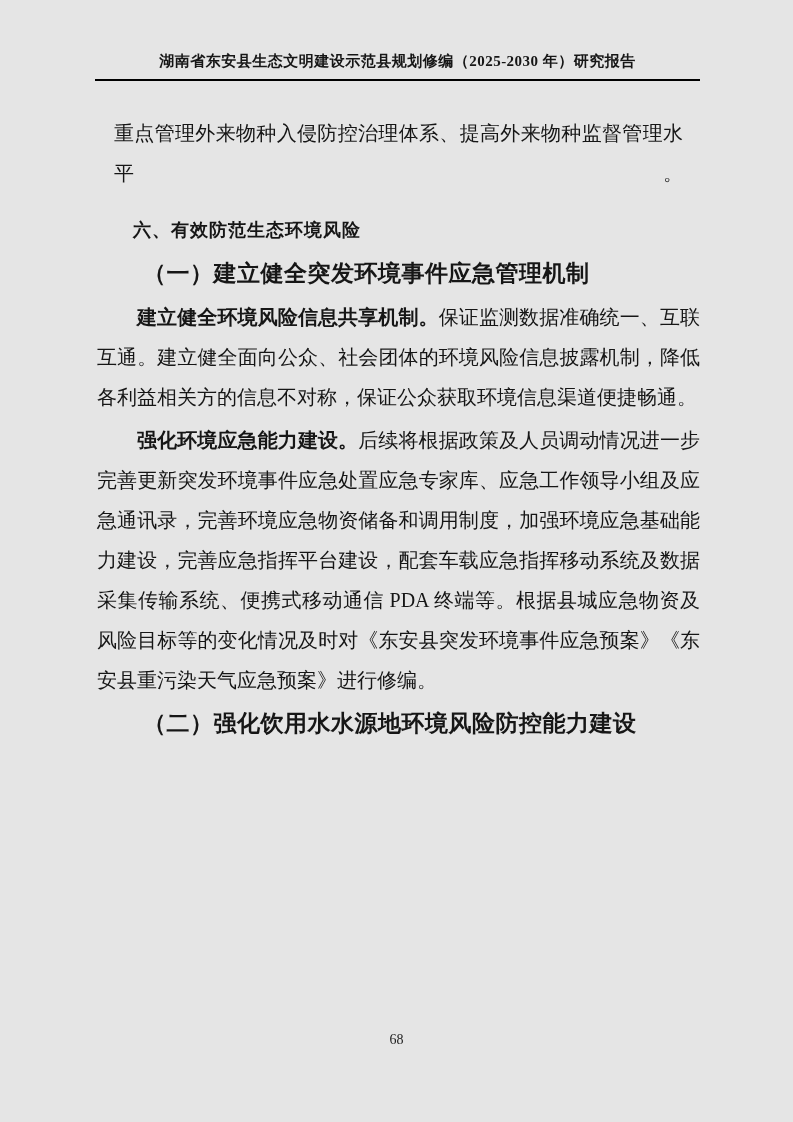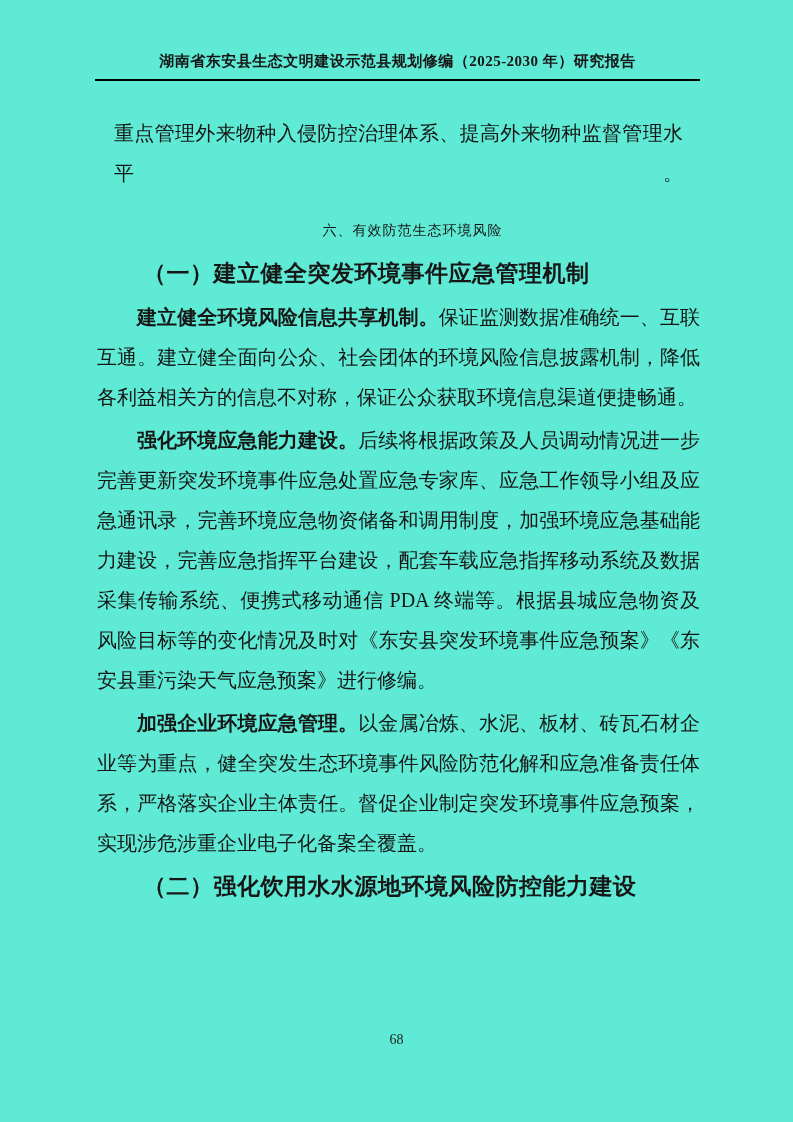--- a/index.html
+++ b/index.html
@@ -1,20 +1,20 @@
 <!DOCTYPE html>
 <html><head>
 <meta charset="utf-8">
 <style>
   html, body { margin: 0; padding: 0; background: #ffffff; }
   .page {
     position: relative;
     width: 793px;
     height: 1122px;
-    background: #5eead4;
+    background: #e5e5e5;
     overflow: hidden;
     font-family: "Liberation Serif", "DejaVu Serif", serif;
     color: #161616;
   }
   .header {
     position: absolute;
     top: 52px;
     left: 95px;
     right: 93px;
     text-align: center;
@@ -36,27 +36,27 @@
     font-size: 20px;
     line-height: 40px;
     text-align: justify;
   }
   .cont {
     margin: 17px;
     text-align-last: justify;
   }
   .h1 {
     margin: 8px 0 0 0;
-    font-size: 14px;
-    font-weight: normal;
+    font-size: 18px;
+    font-weight: bold;
     font-family: "Liberation Sans", "DejaVu Sans", sans-serif;
     text-indent: 2em;
     letter-spacing: 1px;
     line-height: 40px;
-    text-align: center;
+    text-align: left;
   }
   .h2 {
     margin: 4px 0 0 0;
     font-size: 23px;
     font-weight: bold;
     text-indent: 2em;
     letter-spacing: 0.5px;
     line-height: 40px;
     text-align: left;
   }
@@ -89,21 +89,20 @@
     <p class="cont">重点管理外来物种入侵防控治理体系、提高外来物种监督管理水平。</p>
 
     <h2 class="h1">六、有效防范生态环境风险</h2>
 
     <h3 class="h2">（一）建立健全突发环境事件应急管理机制</h3>
 
     <p class="para"><span class="lead">建立健全环境风险信息共享机制。</span><span>保证监测数据准确统一、互联互通。建立健全面向公众、社会团体的环境风险信息披露机制，降低各利益相关方的信息不对称，保证公众获取环境信息渠道便捷畅通。</span></p>
 
     <p class="para"><span class="lead">强化环境应急能力建设。</span><span>后续将根据政策及人员调动情况进一步完善更新突发环境事件应急处置应急专家库、应急工作领导小组及应急通讯录，完善环境应急物资储备和调用制度，加强环境应急基础能力建设，完善应急指挥平台建设，配套车载应急指挥移动系统及数据采集传输系统、便携式移动通信 PDA 终端等。根据县城应急物资及风险目标等的变化情况及时对《东安县突发环境事件应急预案》《东安县重污染天气应急预案》进行修编。</span></p>
 
-    <p class="para"><span class="lead">加强企业环境应急管理。</span><span>以金属冶炼、水泥、板材、砖瓦石材企业等为重点，健全突发生态环境事件风险防范化解和应急准备责任体系，严格落实企业主体责任。督促企业制定突发环境事件应急预案，实现涉危涉重企业电子化备案全覆盖。</span></p>
 
     <h3 class="h2">（二）强化饮用水水源地环境风险防控能力建设</h3>
 
 
   </div>
 
   <div class="footer">
     <span>68</span>
   </div>
 

